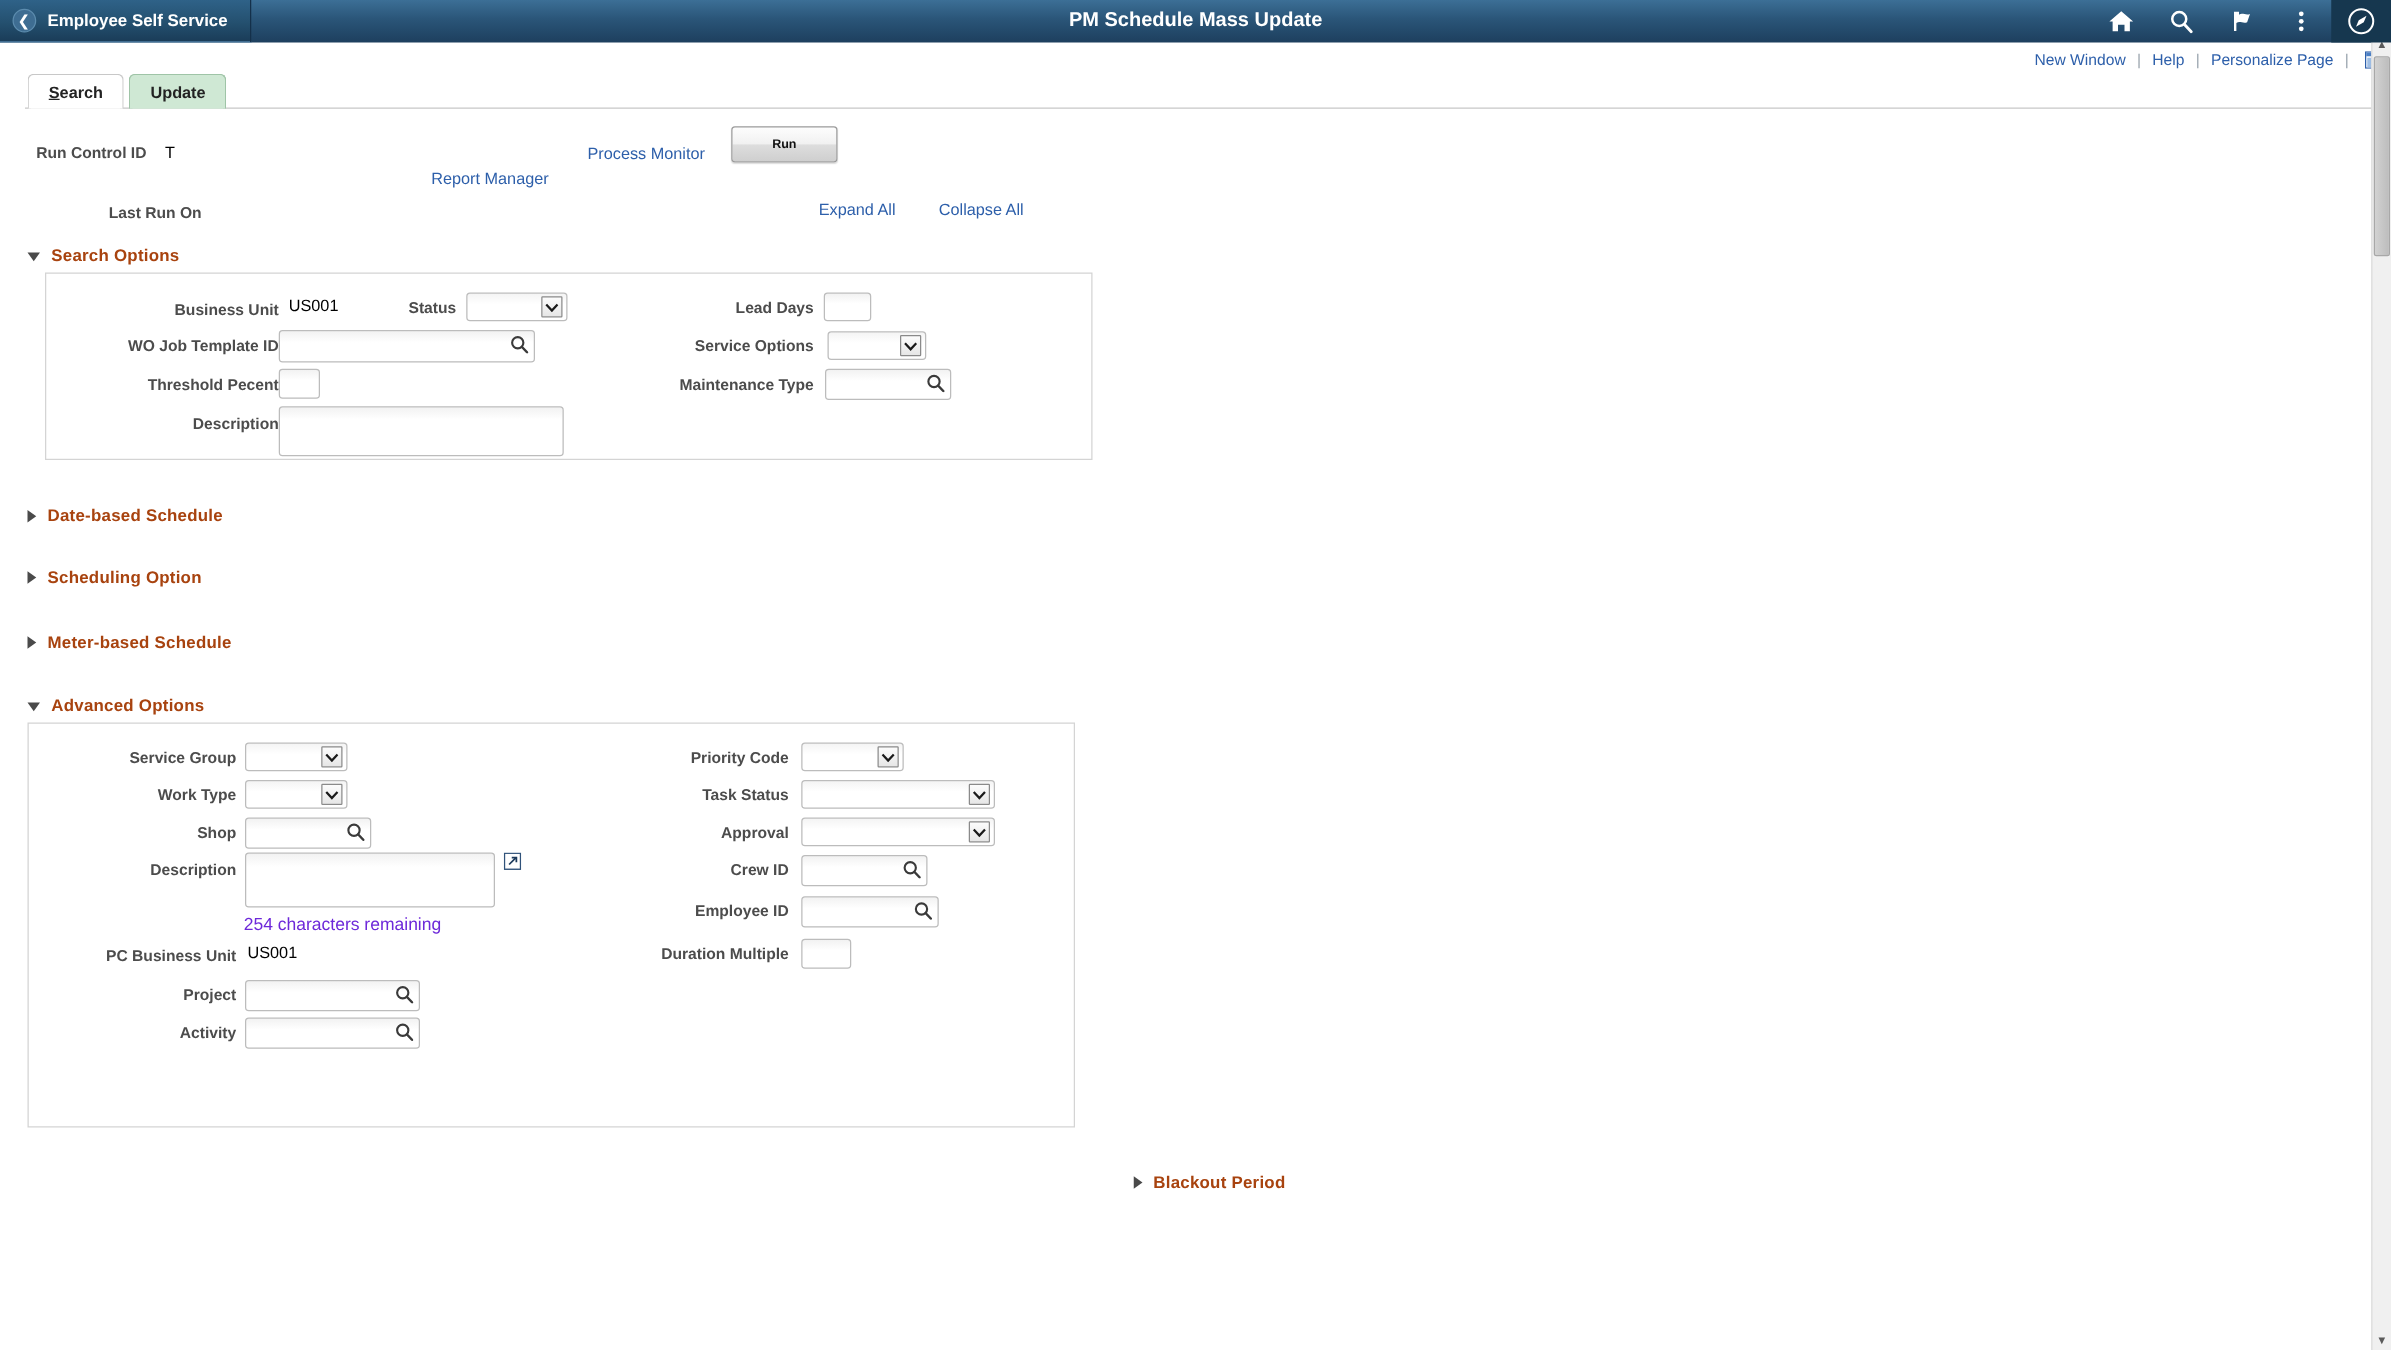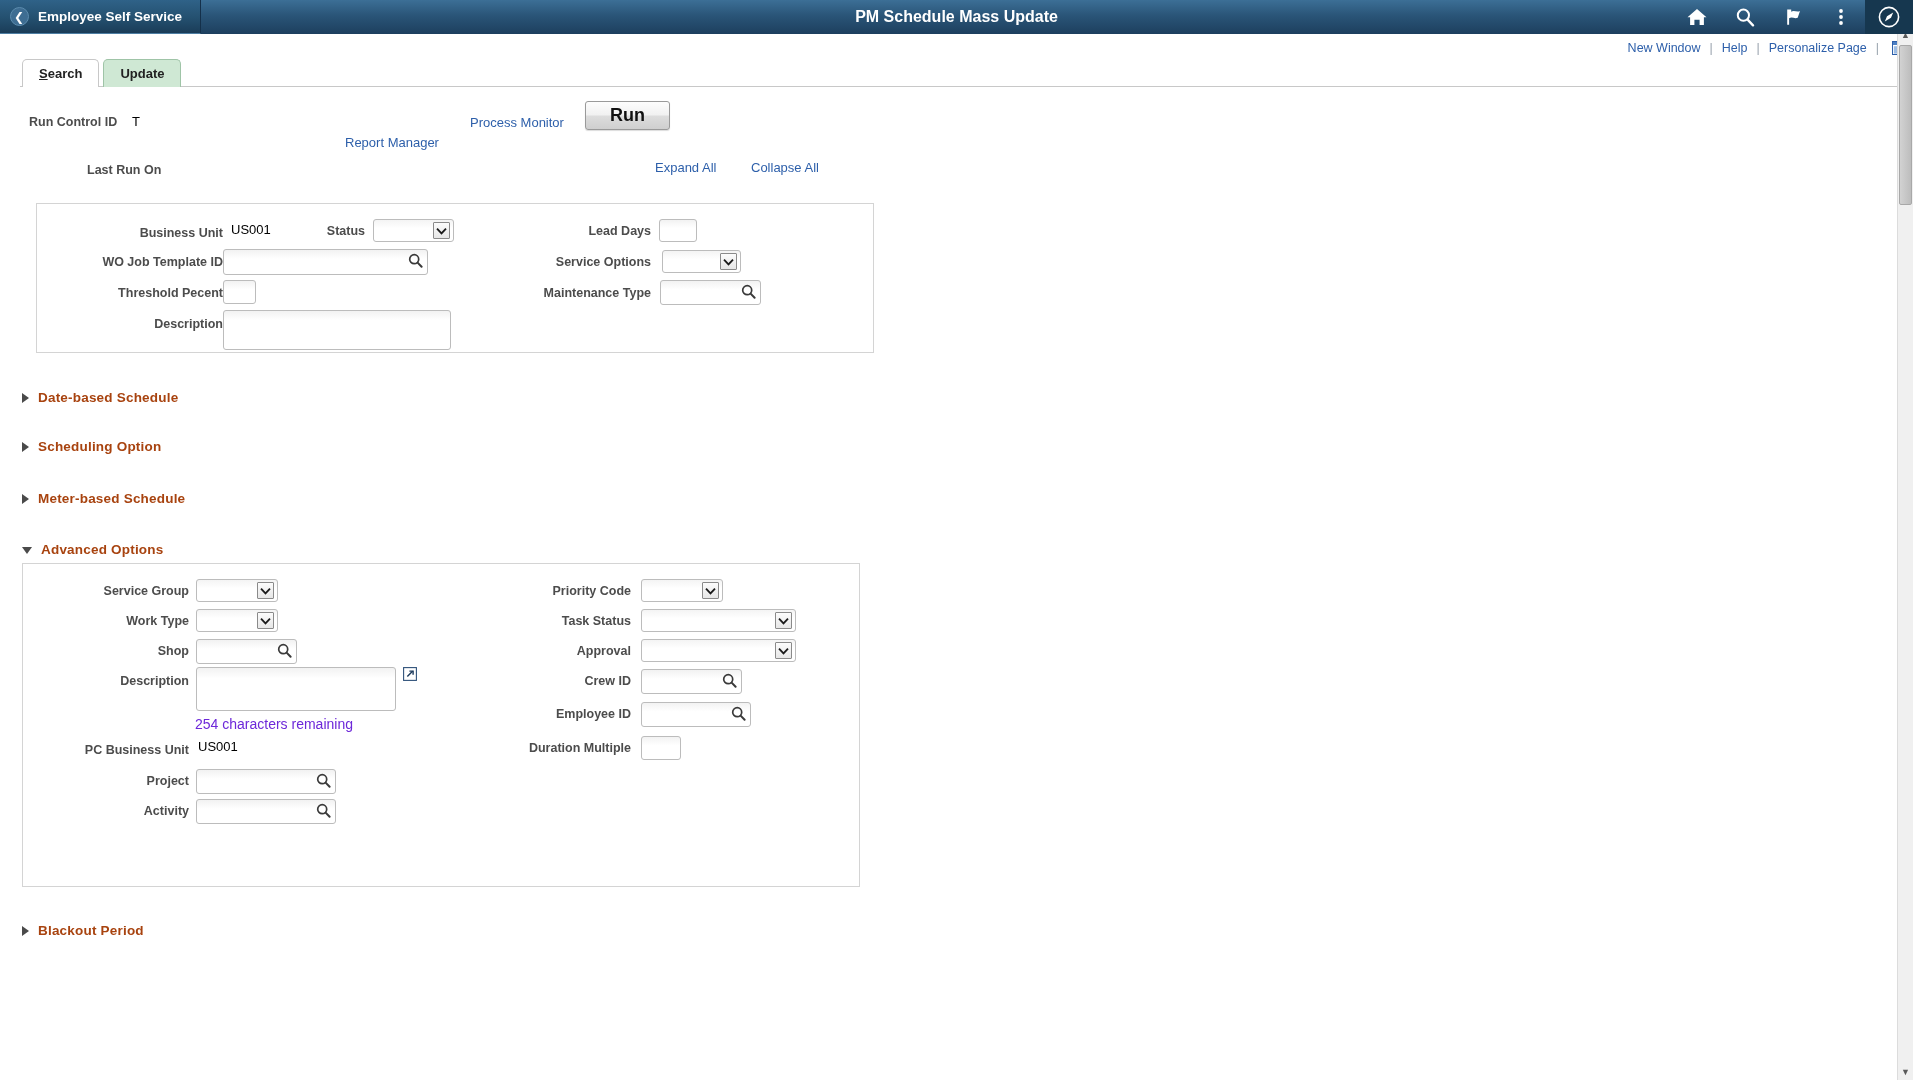--- a/index.html
+++ b/index.html
@@ -179,21 +179,21 @@
   .rm-link { position: absolute; left: 325px; top: 6px; margin-top: 20px; }
   .pm-link { position: absolute; left: 450px; top: 6px; }
 
   .run-btn {
     position: absolute;
     left: 565px; top: -8px;
     width: 85px; height: 29px;
     background: linear-gradient(to bottom, #fdfdfd 0%, #f1f1f1 48%, #dddddd 52%, #cfcfcf 100%);
     border: 1px solid #9a9a9a;
     border-radius: 3px;
-    font-size: 18px;
+    font-size: 10px;
     font-weight: bold;
     color: #111111;
     font-family: "Liberation Sans", sans-serif;
     cursor: pointer;
     box-shadow: 0 1px 1px rgba(0,0,0,0.14);
   }
 
   
   .lastrun {
     position: relative;
@@ -420,20 +420,24 @@
     <a class="lnk pm-link">Process Monitor</a>
     <button class="run-btn">Run</button>
   </div>
 
   <div class="lastrun">
     <span class="lbl">Last Run On</span>
     <a class="lnk expand-link">Expand All</a>
     <a class="lnk collapse-link">Collapse All</a>
   </div>
 
+  <div class="sect-head">
+    <span class="caret open"></span>
+    <span class="sect-title">Search Options</span>
+  </div>
   <div class="sect-body" style="height:150px;margin-left:16px;">
 
     <div class="fld" style="left:0; top:19px; width:186px;">
       <span class="lbl">Business Unit</span>
     </div>
     <span class="val" style="position:absolute; left:194px; top:18px;">US001</span>
 
     <div class="fld" style="left:252px; top:17px; width:76px;">
       <span class="lbl">Status</span>
     </div>
@@ -663,21 +667,21 @@
       <input class="tf" style="width: 140px; height: 25px;" value="">
       <span class="lookup-ico" style="top:4px;">
         <svg width="15" height="15" viewBox="0 0 15 15">
             <circle cx="6.2" cy="6.2" r="4.5" fill="none" stroke="#3a3a3a" stroke-width="1.7"></circle>
             <line x1="9.6" y1="9.6" x2="13.6" y2="13.8" stroke="#3a3a3a" stroke-width="2" stroke-linecap="round"></line>
           </svg>
       </span>
     </span>
   </div>
 
-  <div class="sect-head" style="margin-top:36px;">
+  <div class="sect-head" style="margin-top:36px;justify-content:center;">
     <span class="caret closed"></span>
     <span class="sect-title">Blackout Period</span>
   </div>
 
 </div>
 
 <div class="scrollbar">
   <div class="sb-up">▲</div>
   <div class="sb-thumb"></div>
   <div class="sb-down">▼</div>

